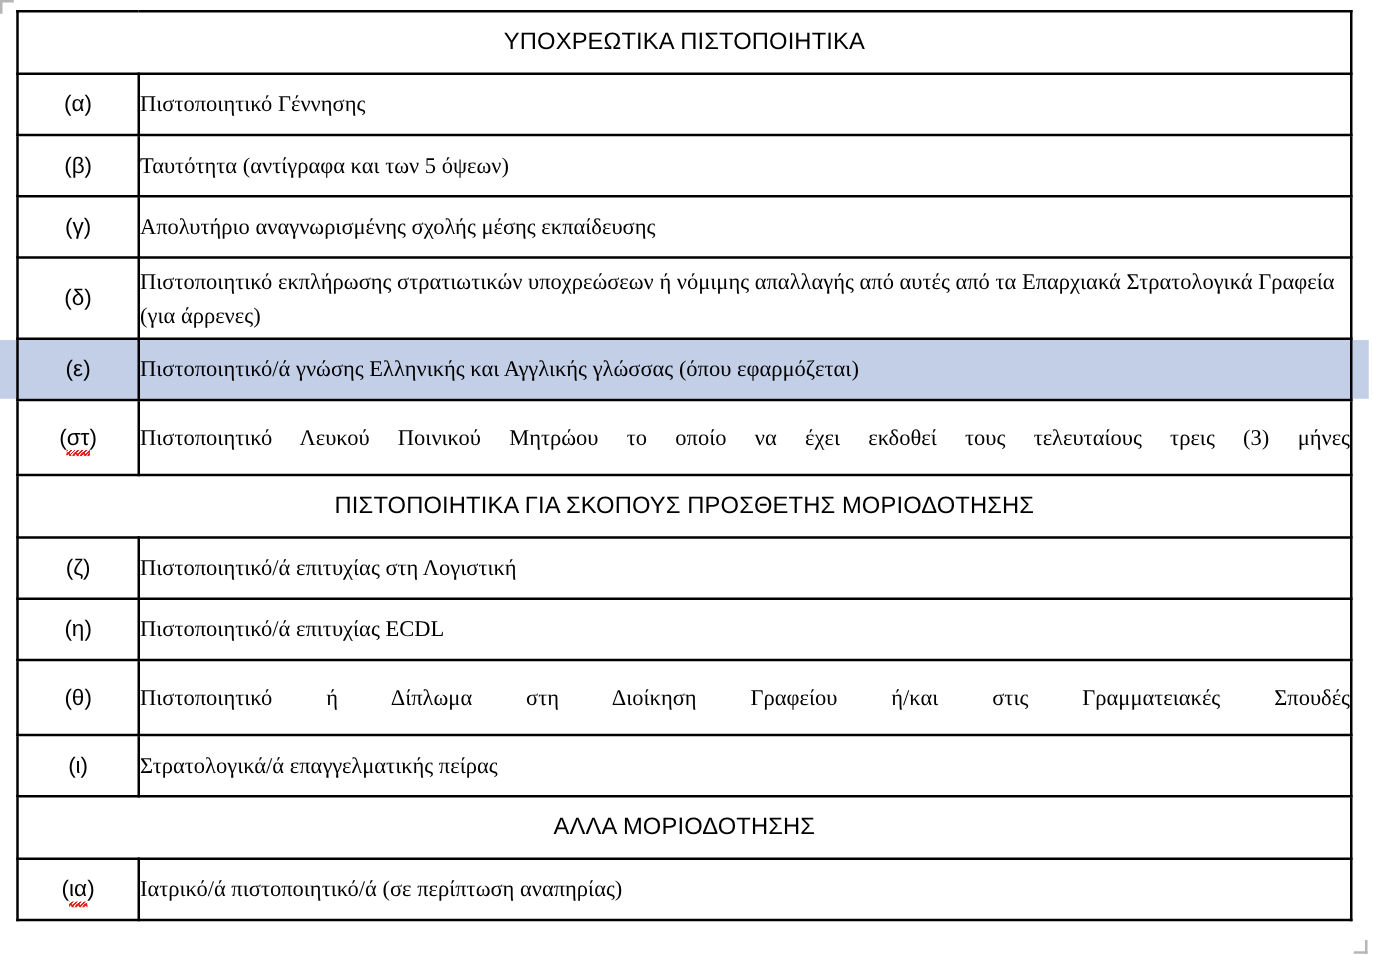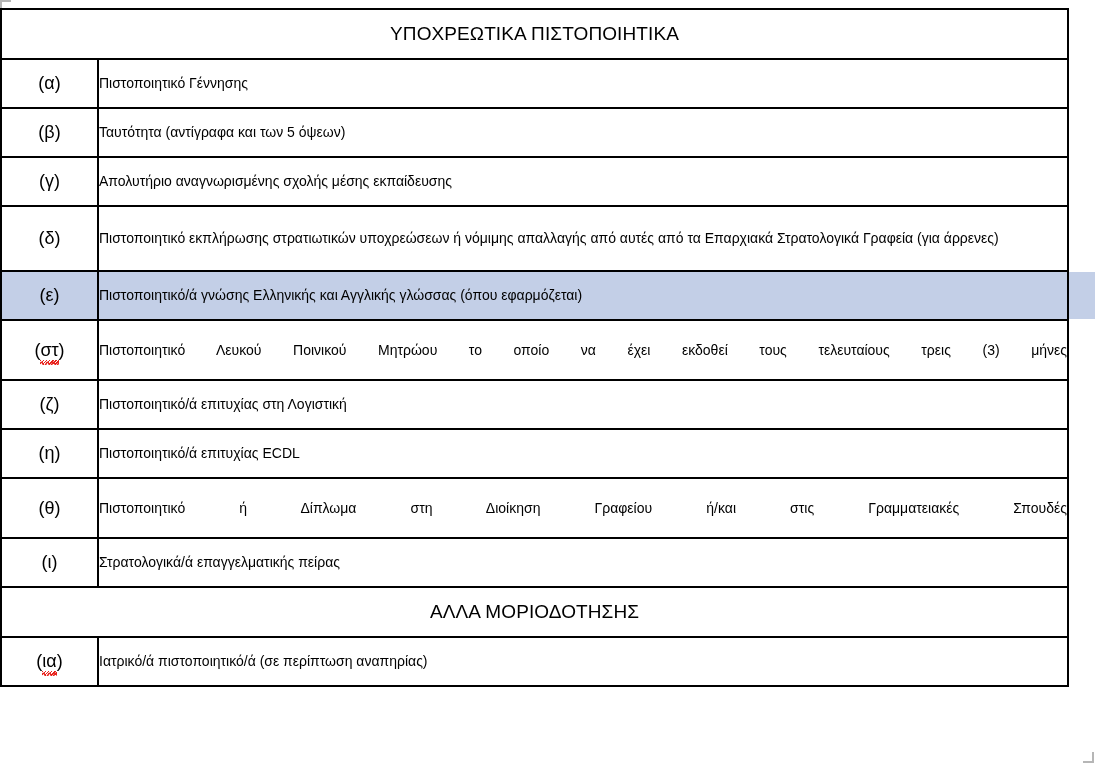--- a/index.html
+++ b/index.html
@@ -31,21 +31,21 @@
     position: absolute;
     left: 0px;
     width: 1095px;
     background: #c3cfe7;
     z-index: 0;
   }
 
   
   .doc-table {
     position: absolute;
-    left: 0;
+    left: 13px;
     top: 8px;
     width: 1069px;
     border-collapse: collapse;
     table-layout: fixed;
     z-index: 1;
   }
   .doc-table td {
     border: 2px solid #000000;
     padding: 0;
     vertical-align: middle;
@@ -66,22 +66,23 @@
   }
 
   
   .label-cell {
     text-align: center;
     font-size: 18px;
     padding: 0 4px;
   }
   .text-cell {
     padding: 6px 10px 6px 14px;
-    font-size: 14px;
+    font-size: 18px;
     line-height: 1.45;
+    font-family: Liberation Serif, serif;
   }
   .text-cell.justified {
     text-align: justify;
     text-align-last: justify;
   }
 
   .row-h-std td { height: 47px; }
   .row-h-tall td { height: 58px; }
   .row-h-double td { height: 63px; }
 
@@ -156,20 +157,25 @@
         <td class="text-cell" style="background: transparent; margin-left: 6px;"><span>Πιστοποιητικό/ά γνώσης Ελληνικής και Αγγλικής γλώσσας (όπου εφαρμόζεται)</span></td>
       </tr>
       <tr class="row-h-tall">
         <td class="label-cell"><span>(</span><span class="spell"><span>στ</span><span class="wavy">
               <svg width="60" height="5" viewBox="0 0 60 5" preserveAspectRatio="none">
                 <path d="M0 4 Q1.5 0.6 3 4 T6 4 T9 4 T12 4 T15 4 T18 4 T21 4 T24 4 T27 4 T30 4 T33 4 T36 4 T39 4 T42 4 T45 4 T48 4 T51 4 T54 4 T57 4 T60 4" fill="none" stroke="#e8201a" stroke-width="1.6"></path>
               </svg>
             </span></span><span>)</span></td>
         <td class="text-cell justified"><span>Πιστοποιητικό Λευκού Ποινικού Μητρώου το οποίο να έχει εκδοθεί τους τελευταίους τρεις (3) μήνες</span></td>
       </tr>
+      <tr class="section-row">
+        <td colspan="2">
+          <div class="section-title">ΠΙΣΤΟΠΟΙΗΤΙΚΑ ΓΙΑ ΣΚΟΠΟΥΣ ΠΡΟΣΘΕΤΗΣ ΜΟΡΙΟΔΟΤΗΣΗΣ</div>
+        </td>
+      </tr>
       <tr class="row-h-std">
         <td class="label-cell"><span>(ζ)</span></td>
         <td class="text-cell"><span>Πιστοποιητικό/ά επιτυχίας  στη Λογιστική</span></td>
       </tr>
       <tr class="row-h-std">
         <td class="label-cell"><span>(η)</span></td>
         <td class="text-cell"><span>Πιστοποιητικό/ά επιτυχίας  ECDL</span></td>
       </tr>
       <tr class="row-h-tall">
         <td class="label-cell"><span>(θ)</span></td>

